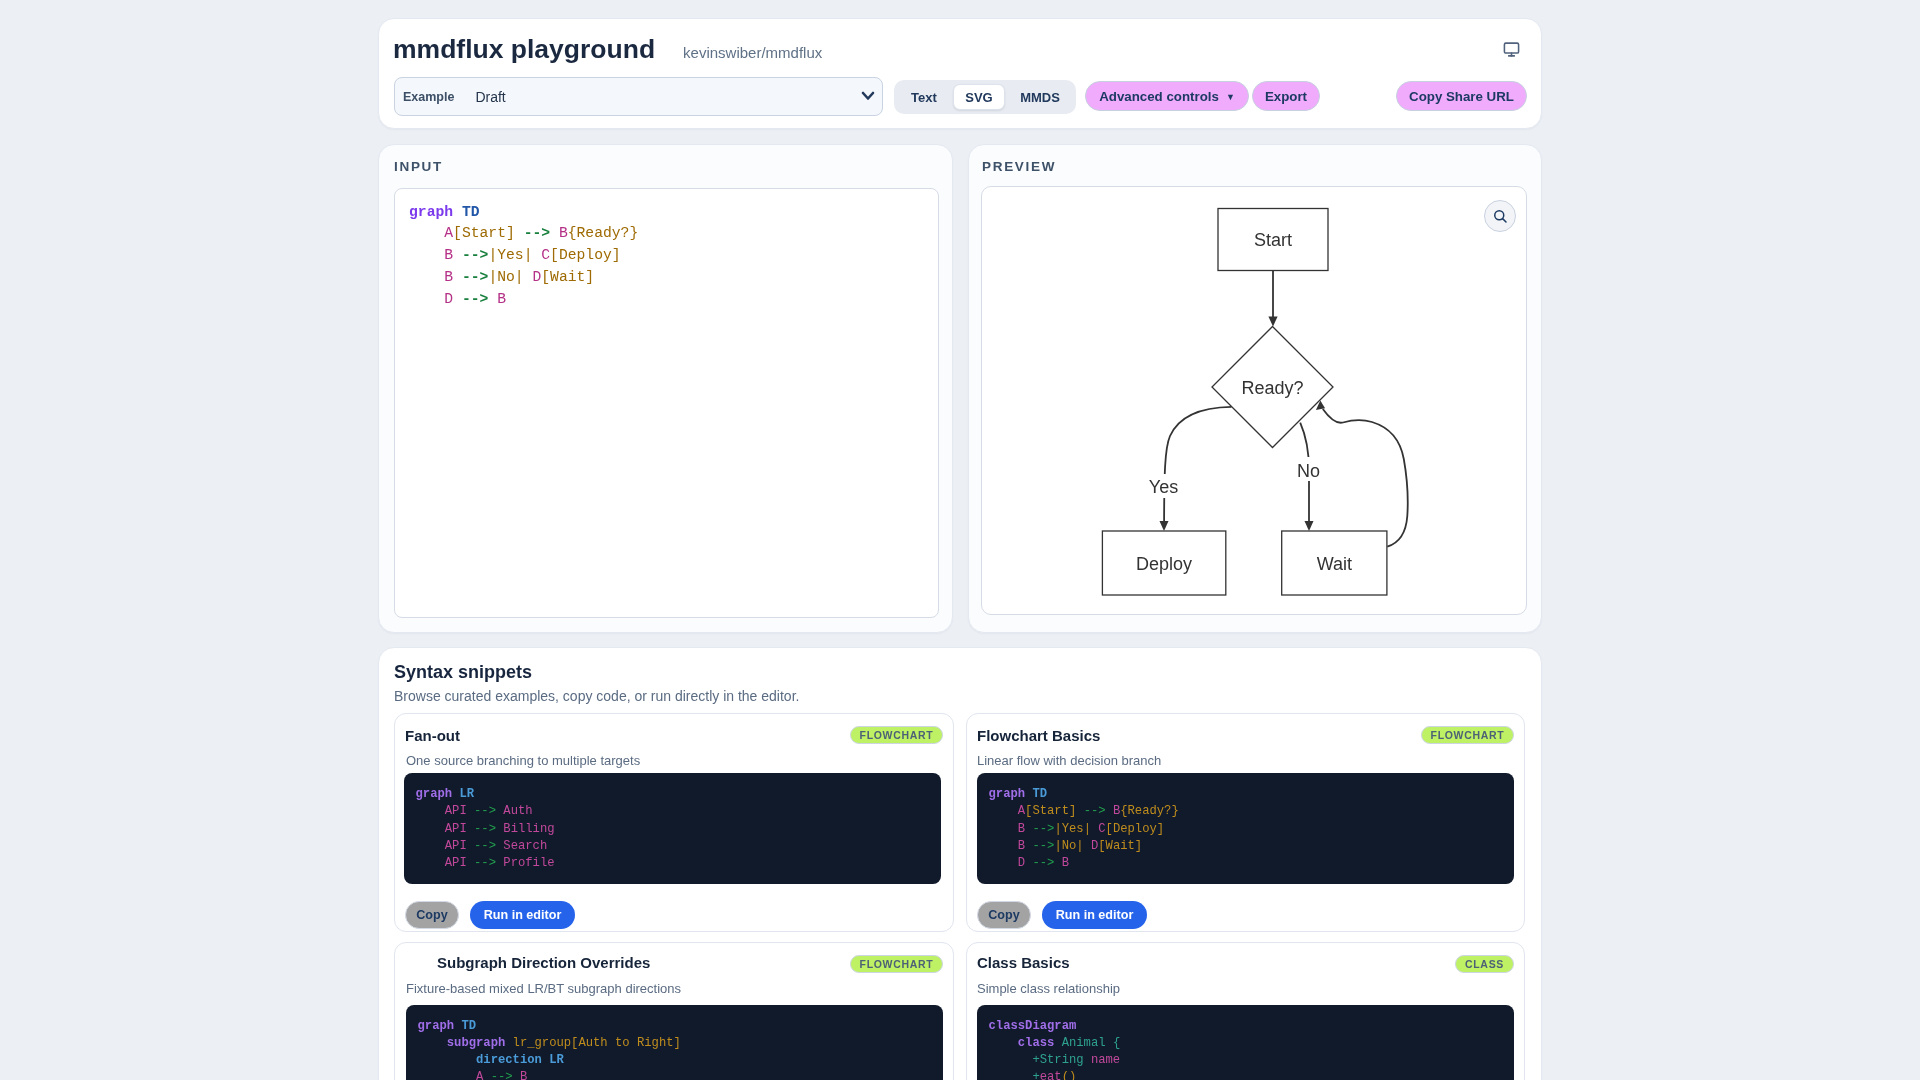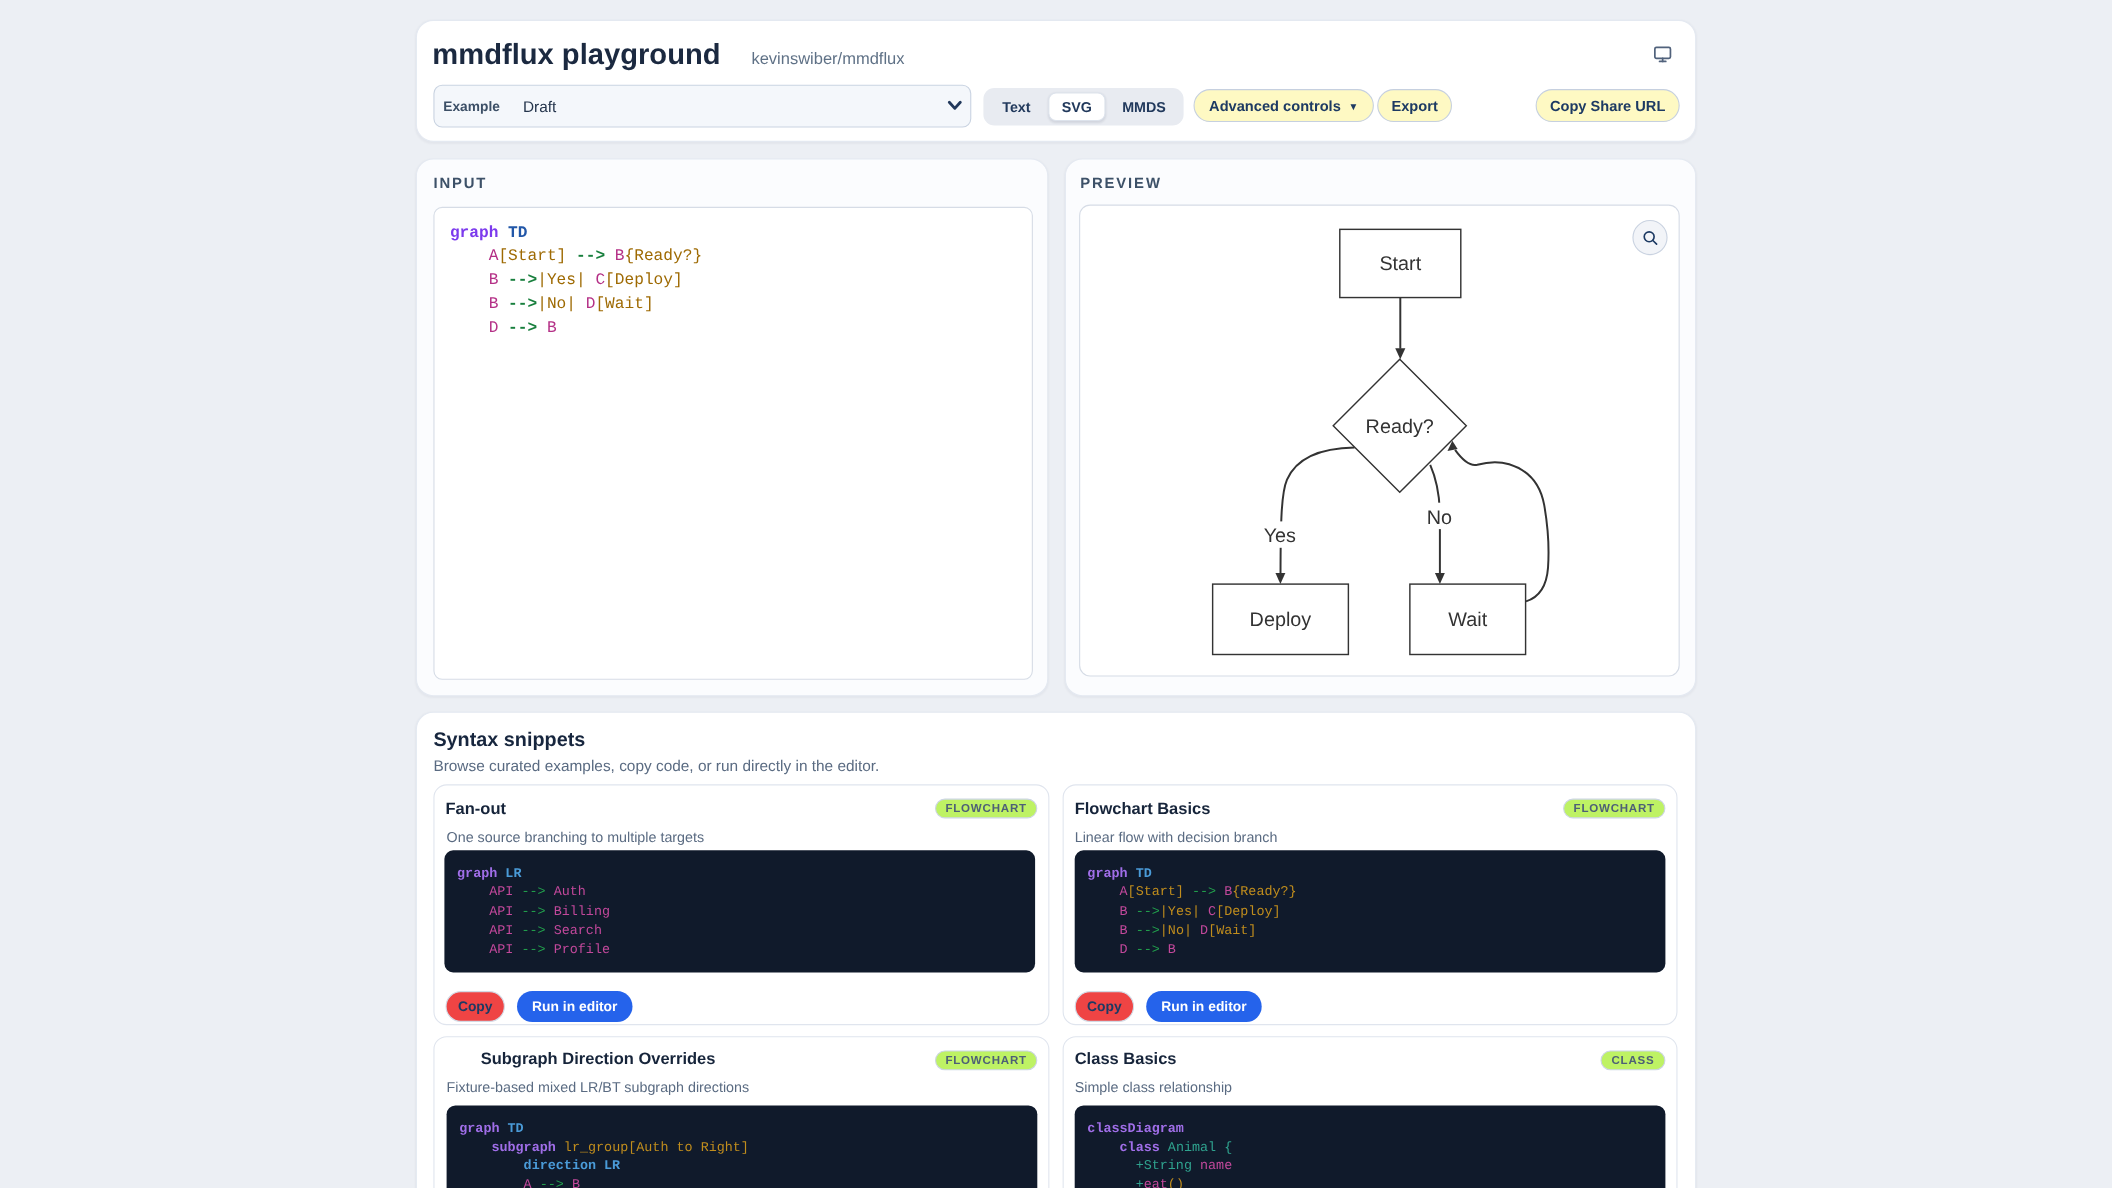--- a/index.html
+++ b/index.html
@@ -1,21 +1,21 @@
 <!DOCTYPE html>
 <html><head>
 <meta charset="utf-8">
 <style>
 * { margin:0; padding:0; box-sizing:border-box; }
 html,body { width:1920px; height:1080px; overflow:hidden; background:#eceff4; font-family:"Liberation Sans",sans-serif; }
 .abs { position:absolute; }
 .card { position:absolute; background:#fff; border:1px solid #e4e9f1; border-radius:16px; box-shadow:0 1px 2px rgba(20,30,60,.04); }
 .subcard { position:absolute; background:#fff; border:1px solid #e0e5ee; border-radius:12px; }
 .lbl { position:absolute; font-size:13.5px; font-weight:bold; letter-spacing:1.7px; color:#3d5168; line-height:13.5px; }
-.pill { position:absolute; display:flex; align-items:center; justify-content:center; background:#fef9c3; border:1px solid #c6d0df; border-radius:999px; font-weight:bold; color:#1d3a63; font-size:13.3px; }
+.pill { position:absolute; display:flex; align-items:center; justify-content:center; background:#f0abfc; border:1px solid #c6d0df; border-radius:999px; font-weight:bold; color:#1d3a63; font-size:13.3px; }
 .badge { position:absolute; display:flex; align-items:center; justify-content:center; background:#bef264; border:1px solid #ccd5e2; border-radius:999px; font-weight:bold; color:#4e6076; font-size:10.5px; letter-spacing:0.7px; }
 .cardtitle { position:absolute; font-size:15px; font-weight:bold; color:#16243a; line-height:15px; }
 .desc { position:absolute; font-size:13px; color:#5a6b82; line-height:13px; }
 .codeblock { position:absolute; background:#101a2b; border-radius:8px; overflow:hidden; }
 .codeblock pre { font-family:"Liberation Mono",monospace; font-size:12.2px; line-height:17.3px; padding:13px 11.5px; color:#c9d4e3; }
 .editor pre { font-family:"Liberation Mono",monospace; font-size:14.7px; line-height:21.9px; padding:12.5px 14px; color:#24292f; }
 
 .lk { color:#7c3aed; font-weight:bold; }
 .lb { color:#2257a8; font-weight:bold; }
 .lm { color:#b42f86; }
@@ -23,21 +23,21 @@
 .la { color:#187f3d; font-weight:bold; }
 
 .dk { color:#a06ee8; font-weight:bold; }
 .db { color:#4a9bd8; font-weight:bold; }
 .dm { color:#c2489b; }
 .dg { color:#c08d1d; }
 .da { color:#22a14d; }
 .dt { color:#2fa28e; }
 .btnrow { position:absolute; display:flex; gap:11px; }
 .btn { height:28px; display:flex; align-items:center; justify-content:center; border-radius:999px; font-weight:bold; font-size:12.6px; }
-.btn.copy { background:#ef4444; border:1px solid #d3dae5; color:#1d3a63; width:54px; }
+.btn.copy { background:#a3a3a3; border:1px solid #d3dae5; color:#1d3a63; width:54px; }
 .btn.run { background:#2563eb; color:#fff; width:105px; }
 </style>
 </head>
 <body>
 
 <div class="card" style="left:378px; top:18px; width:1164px; height:111px;"></div>
 <div class="abs" style="left:393px; top:36px; display:flex; align-items:baseline; gap:28px; line-height:1;">
   <span style="font-size:26.5px; font-weight:bold; color:#1b2940;">mmdflux playground</span>
   <span style="font-size:15px; color:#5f7186;">kevinswiber/mmdflux</span>
 </div>

